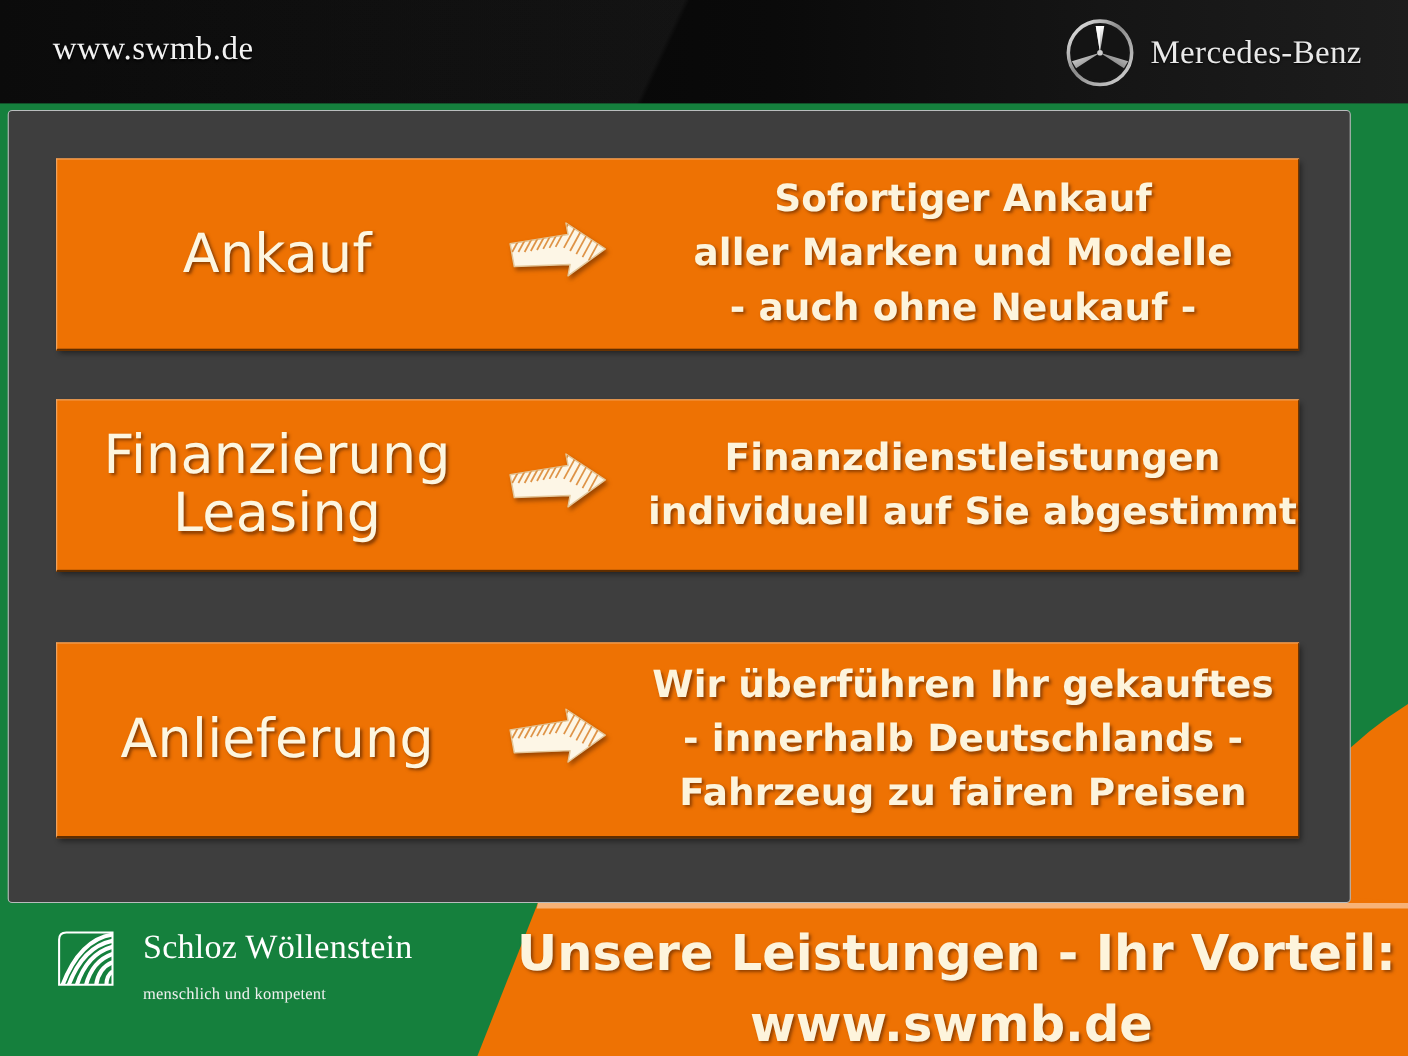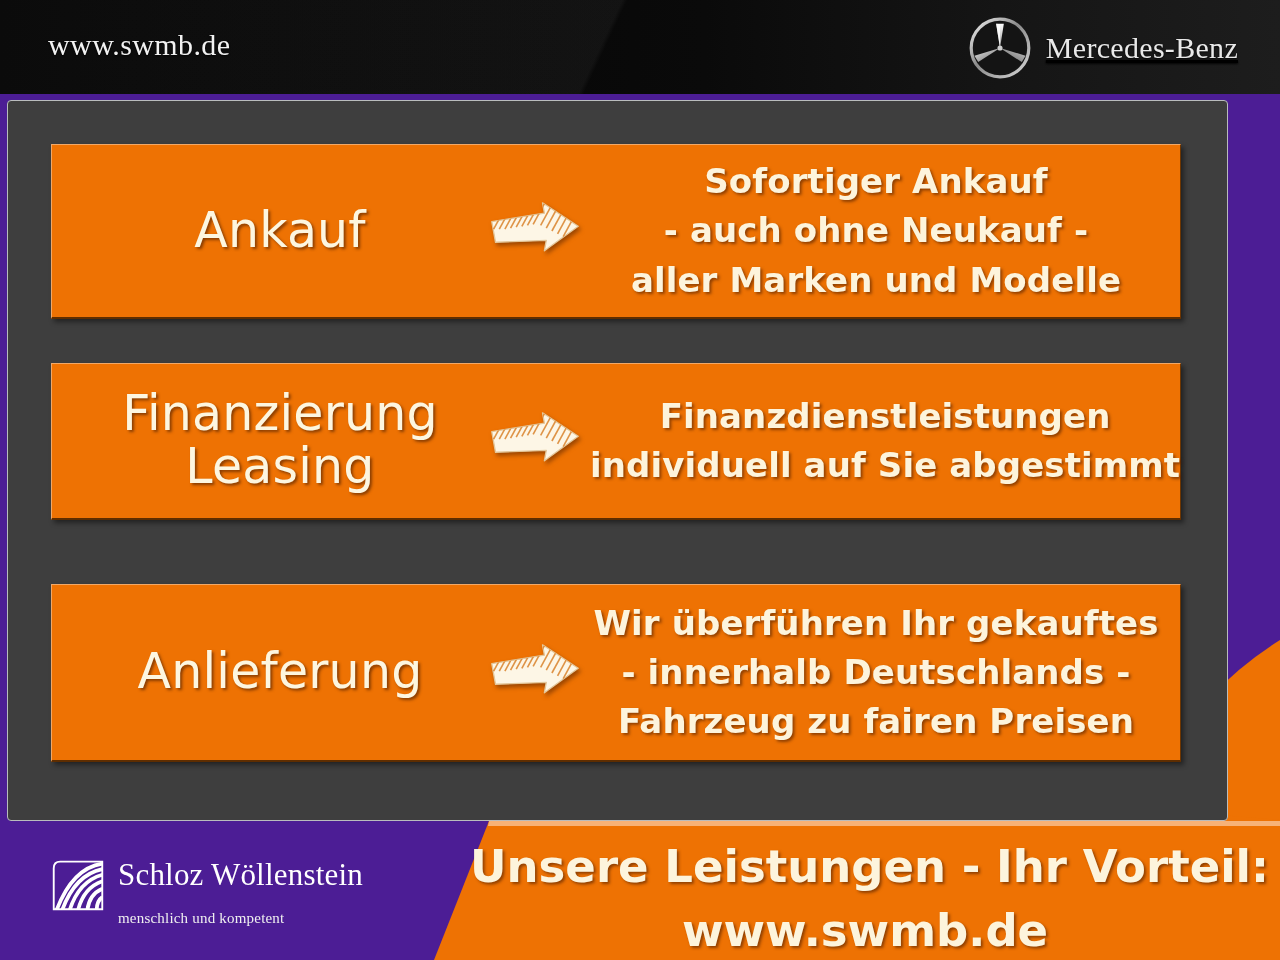--- a/index.html
+++ b/index.html
@@ -10,21 +10,21 @@
   body {
     width: 1280px;
     height: 960px;
     overflow: hidden;
     font-family: "DejaVu Sans", sans-serif;
   }
   .slide {
     position: relative;
     width: 1280px;
     height: 960px;
-    background: #4c1d95;
+    background: #15803d;
     overflow: hidden;
   }
 
   
   .header {
     position: absolute;
     left: 0; top: 0;
     width: 1280px; height: 94px;
     background:
       linear-gradient(115deg, rgba(255,255,255,0.045) 0%, rgba(255,255,255,0.045) 47%, rgba(255,255,255,0.0) 47.4%, rgba(255,255,255,0.0) 100%),
@@ -39,21 +39,20 @@
     letter-spacing: 0.4px;
     color: #f2f2f2;
     text-shadow: 0 1px 2px rgba(0,0,0,0.9);
   }
   .brand {
     position: absolute;
     right: 42px; top: 16px;
     display: flex;
     align-items: center;
     gap: 14px;
-    text-decoration: underline;
   }
   .brand-star { width: 64px; height: 64px; display:block; }
   .brand-word {
     font-family: "Liberation Serif", "DejaVu Serif", serif;
     font-size: 30px;
     color: #e9e9e9;
     letter-spacing: 0.3px;
     text-shadow: 0 1px 2px rgba(0,0,0,0.9);
   }
 
@@ -97,57 +96,56 @@
 
   .row-title {
     flex: 0 0 400px;
     text-align: center;
     color: #fdf6e0;
     font-size: 49px;
     font-weight: 400;
     line-height: 1.08;
     letter-spacing: 0.2px;
     text-shadow: 2px 2px 3px rgba(80,30,0,0.65);
-    padding-left: 28px;
   }
   .row-arrow {
     flex: 0 0 110px;
     display: flex;
     align-items: center;
     justify-content: center;
   }
   .arrow-svg { width: 94px; height: 62px; display: block; filter: drop-shadow(2px 3px 2px rgba(90,35,0,0.55)); }
 
   .row-desc {
     flex: 1 1 auto;
     text-align: center;
     color: #fdf4dc;
     font-weight: bold;
     font-size: 34px;
     line-height: 1.45;
     letter-spacing: 0.1px;
     text-shadow: 2px 2px 3px rgba(80,30,0,0.6);
     padding-right: 18px;
   }
-  .row-desc .line { display: block; white-space: nowrap; }
+  .row-desc .line { display: block; white-space: nowrap; margin-left: 27px; }
   .row-title .line { display: block; white-space: nowrap; }
 
   
   .footer {
     position: absolute;
     left: 0; bottom: 0;
     width: 1280px; height: 139px;
     z-index: 7;
   }
   .footer-logo {
     position: absolute;
-    left: 50px; top: 36px;
+    left: 50px; top: 22px;
     display: flex;
     align-items: flex-start;
-    gap: 12px;
+    gap: 24px;
     z-index: 9;
   }
   .logo-mark { width: 56px; height: 56px; display:block; }
   .logo-text { padding-top: 2px; }
   .logo-name {
     font-family: "Liberation Serif", "DejaVu Serif", serif;
     font-size: 31px;
     color: #ffffff;
     line-height: 1.0;
     letter-spacing: 0.2px;
@@ -246,22 +244,22 @@
             <line x1="56" y1="26" x2="68" y2="4"></line>
             <line x1="62" y1="29" x2="74" y2="7"></line>
             <line x1="68" y1="32" x2="80" y2="10"></line>
             <line x1="74" y1="35" x2="86" y2="13"></line>
             <line x1="80" y1="38" x2="92" y2="16"></line>
           </g>
         </svg>
       </div>
       <div class="row-desc">
         <span class="line">Sofortiger Ankauf</span>
+        <span class="line">aller Marken und Modelle</span>
         <span class="line">- auch ohne Neukauf -</span>
-        <span class="line">aller Marken und Modelle</span>
       </div>
     </div>
 
     <div class="row row-2">
       <div class="row-title">
         <span class="line">Finanzierung</span>
         <span class="line">Leasing</span>
       </div>
       <div class="row-arrow">
         <svg class="arrow-svg" viewBox="0 0 100 64">

